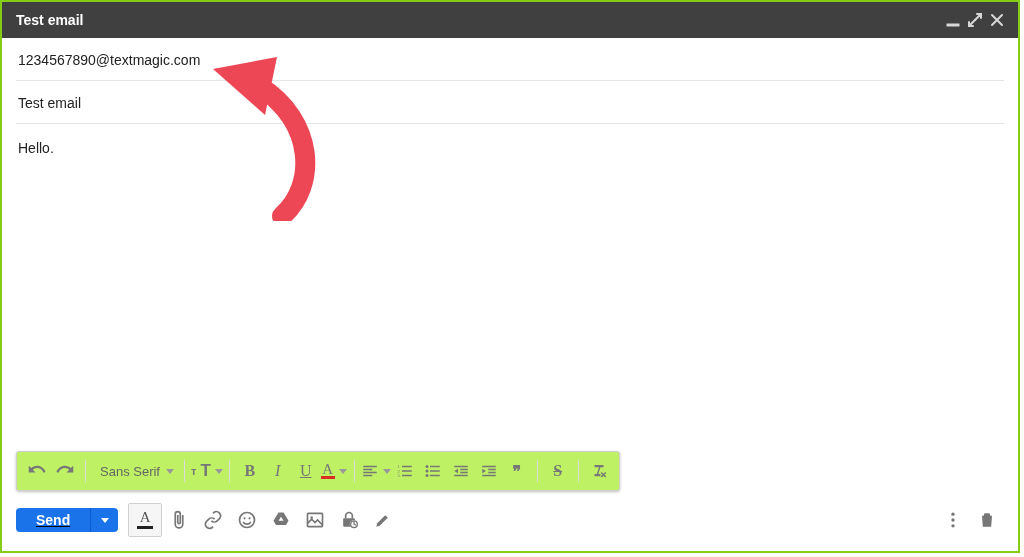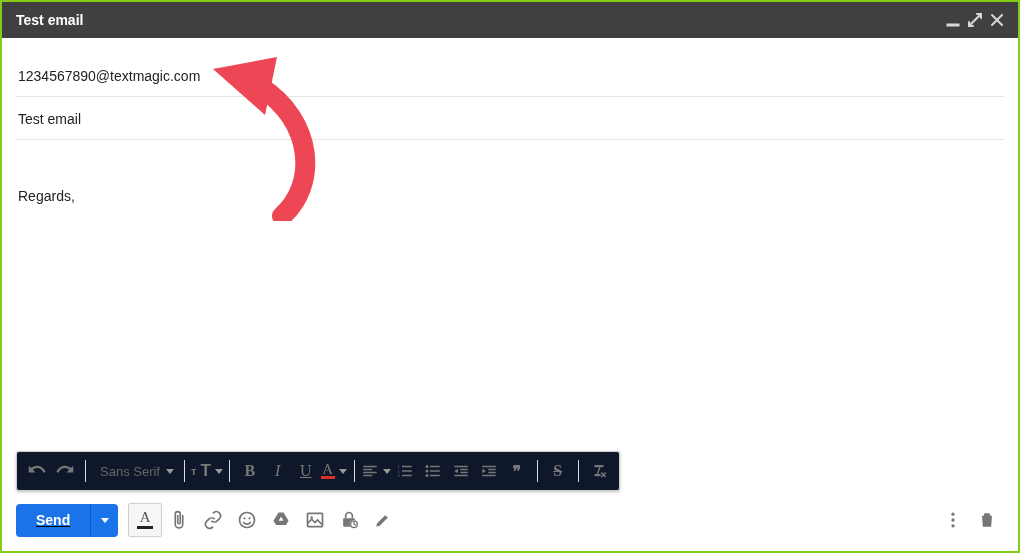--- a/index.html
+++ b/index.html
@@ -4,39 +4,39 @@
 <style>
   * { box-sizing: border-box; margin: 0; padding: 0; }
   html, body { width: 1024px; height: 557px; font-family: Arial, Helvetica, sans-serif; background: #fff; overflow:hidden; }
   .window { position: relative; width: 1020px; height: 553px; border: 2px solid #84cc16; background: #fff; }
   
   .titlebar { height: 36px; background: #404040; color: #fff; display: flex; align-items: center; padding: 0 10px 0 14px; }
   .titlebar .title { font-size: 14px; font-weight: bold; flex:1; }
   .titlebar .win-icon { width: 22px; height: 22px; display:flex; align-items:center; justify-content:center; cursor:pointer; opacity:.9;}
   .titlebar svg { width:14px; height:14px; fill:#e8e8e8; stroke:#e8e8e8; }
   
-  .fields { padding: 16px 14px; }
+  .fields { padding: 0 14px; }
   .field-row { border-bottom: 1px solid #e5e5e5; padding: 14px 2px 12px 2px; font-size:14px; color:#222; }
   .body-area { padding: 14px 16px; font-size:14px; color:#222; line-height:1.45; height: 300px; }
   .body-area p { margin-bottom: 2px; }
   .cursor::after { content:""; display:inline-block; width:1px; height:14px; background:#000; vertical-align:-2px; margin-left:-1px;}
   
   .arrow { position:absolute; left:205px; top:49px; pointer-events:none; }
   
-  .fmt-toolbar { position:absolute; left:14px; bottom:60px; height:40px; background:#0f172a; border:1px solid #cfcfcf; border-radius:3px; box-shadow:0 1px 3px rgba(0,0,0,.25); display:flex; align-items:center; padding:0 6px; }
+  .fmt-toolbar { position:absolute; left:14px; bottom:60px; height:40px; background:#bef264; border:1px solid #cfcfcf; border-radius:3px; box-shadow:0 1px 3px rgba(0,0,0,.25); display:flex; align-items:center; padding:0 6px; }
   .fmt-toolbar .sep { width:1px; height:22px; background:#dcdcdc; margin:0 6px; }
   .tbtn { min-width:28px; height:28px; display:flex; align-items:center; justify-content:center; color:#777; cursor:pointer; border-radius:3px; font-family: Georgia, "Times New Roman", serif; }
   .tbtn svg { width:18px; height:18px; fill:#777; }
   .font-sel { display:flex; align-items:center; gap:6px; color:#666; font-size:13px; padding:0 4px 0 8px; cursor:pointer; font-family: Arial, sans-serif;}
   .caret { width:0; height:0; border-left:4px solid transparent; border-right:4px solid transparent; border-top:5px solid #999; }
   .align-combo { display:flex; align-items:center; gap:4px; }
   .strike { text-decoration: line-through; }
   
   .action-bar { position:absolute; left:14px; right:14px; bottom:12px; height:38px; display:flex; align-items:center; }
-  .send-grp { display:flex; height:33px;text-decoration:underline; }
+  .send-grp { display:flex; height:24px;text-decoration:underline; }
   .send-btn { background:#1a73e8; color:#fff; border:none; font-size:14px; font-weight:bold; padding:0 20px; border-top-left-radius:4px; border-bottom-left-radius:4px; cursor:pointer; }
   .send-more { background:#1a73e8; border:none; width:28px; display:flex; align-items:center; justify-content:center; border-top-right-radius:4px; border-bottom-right-radius:4px; border-left:1px solid #0f5bce; cursor:pointer;}
   .send-more .caret { border-top-color:#fff; }
   .abtn { width:34px; height:34px; display:flex; align-items:center; justify-content:center; color:#767676; cursor:pointer; border-radius:3px;}
   .abtn svg { width:20px; height:20px; fill:#767676; }
   .fmtA { margin-left:10px; border:1px solid #d0d0d0; background:#f6f6f6; width:34px; height:34px; display:flex; flex-direction:column; align-items:center; justify-content:center; cursor:pointer; border-radius:2px;}
   .fmtA .Aletter{ font-family:Georgia,serif; font-size:15px; color:#555; line-height:13px;}
   .fmtA .ul{ width:16px; height:3px; background:#222; margin-top:2px;}
   .spacer { flex:1; }
 </style>
@@ -64,22 +64,22 @@
         </svg>
     </div>
   </div>
 
   <div class="fields">
     <div class="field-row">1234567890@textmagic.com</div>
     <div class="field-row">Test email</div>
   </div>
 
   <div class="body-area">
+    <p>Hello.</p>
     <p style="height:14px"></p>
-    <p>Regards,</p>
   </div>
 
   <svg class="arrow" width="150" height="170" viewBox="0 0 150 170">
     <path d="M75 165 C 110 135, 108 70, 52 35" fill="none" stroke="#ed4756" stroke-width="20" stroke-linecap="round"></path>
     <path d="M6 18 L70 6 L58 64 Z" fill="#ed4756"></path>
   </svg>
 
   <div class="fmt-toolbar">
     <div class="tbtn">
         <svg viewBox="0 0 24 24">

